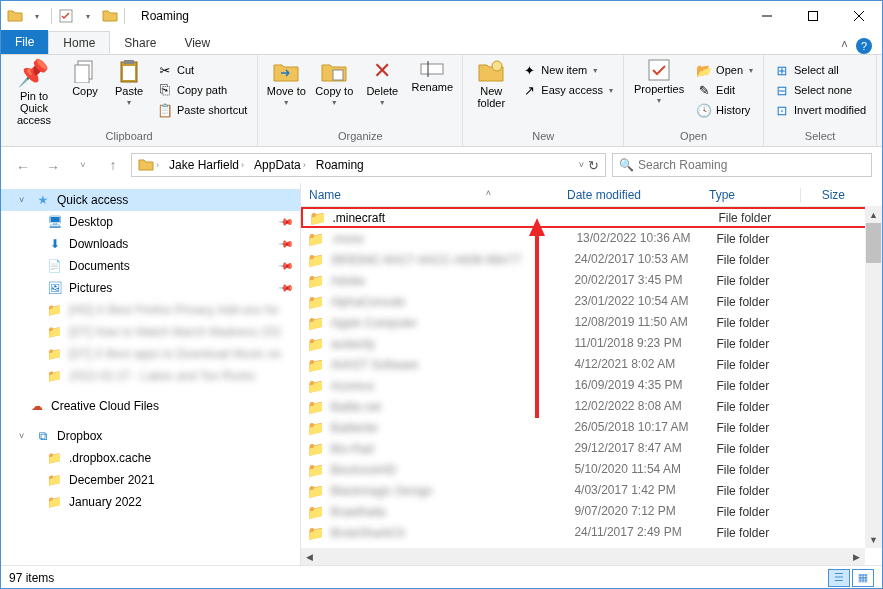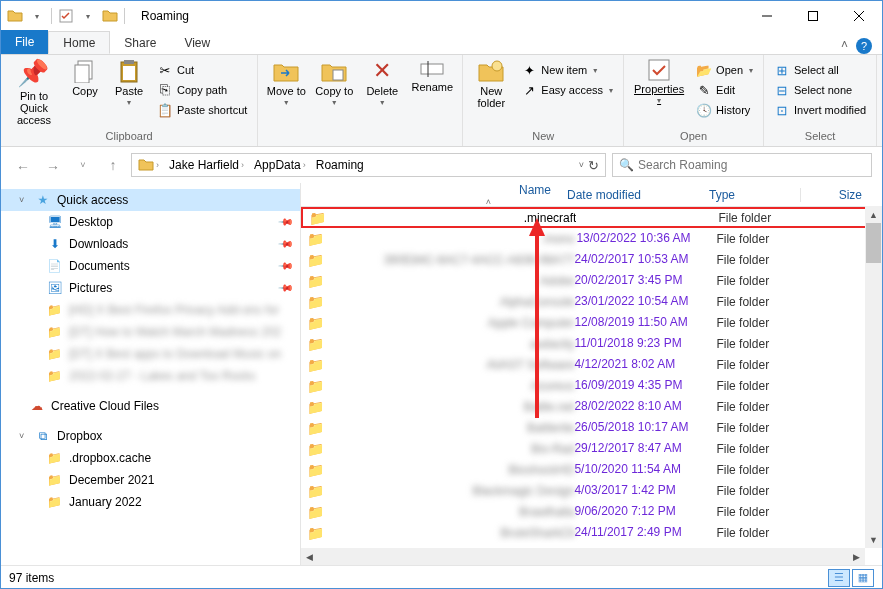--- a/index.html
+++ b/index.html
@@ -39,31 +39,31 @@
 .nav-item.lvl1 { padding-left: 28px; }
 .nav-item.lvl2 { padding-left: 46px; }
 .nav-item.qa { background: #cce8ff; }
 .pin { margin-left: auto; color: #666; font-size: 10px; transform: rotate(45deg); }
 .expander { width: 10px; color: #666; font-size: 9px; }
 .nav-icon { width: 16px; height: 16px; display: inline-flex; align-items: center; justify-content: center; }
 .blur { filter: blur(3px); color: #999; }
 .file-area { flex: 1; display: flex; flex-direction: column; position: relative; }
 .col-headers { display: flex; border-bottom: 1px solid #e5e5e5; height: 24px; align-items: center; font-size: 12px; color: #1a5b9e; }
 .col { padding: 0 8px; }
-.col-name { width: 258px; display: flex; align-items: flex-end; flex-direction: column; }
+.col-name { width: 258px; display: flex; align-items: flex-start; }
 .col-date { width: 142px; }
 .col-type { width: 100px; border-right: 1px solid #e5e5e5; }
-.col-size { flex: 1; text-align: right; padding-right: 20px; }
+.col-size { flex: 1; text-align: right; padding-right: 37px; }
 .sort-ind { margin-left: auto; margin-right: 60px; color: #777; font-size: 9px; }
 .rows { overflow: hidden; }
 .row { display: flex; align-items: center; height: 21px; font-size: 12px; padding-left: 6px; }
 .row:first-child { border: 2px solid #ec2626; box-sizing: border-box; }
 .row-icon { color: #f0c35a; font-size: 14px; margin-right: 6px; }
-.row-name { width: 244px; overflow: hidden; white-space: nowrap; text-align: right; }
-.row-date { width: 142px; color: #6d28d9; margin-top: 40px; }
+.row-name { width: 244px; overflow: hidden; white-space: nowrap; }
+.row-date { width: 142px; color: #737373; margin-top: 40px; }
 .row-type { width: 100px; color: #333; }
 .row .blur { color: #888; }
 .status-bar { height: 24px; border-top: 1px solid #e5e5e5; display: flex; align-items: center; padding: 0 8px; font-size: 12px; }
 .view-toggle { margin-left: auto; display: flex; gap: 2px; }
 .view-btn { width: 22px; height: 18px; border: 1px solid #4a90d6; display: flex; align-items: center; justify-content: center; font-size: 11px; color: #4a90d6; }
 .view-btn.active { background: #cce8ff; }
 .red-arrow { position: absolute; left: 226px; top: 35px; width: 20px; height: 200px; pointer-events: none; }
 .scrollbar-v { position: absolute; right: 0; top: 23px; bottom: 17px; width: 17px; background: #f0f0f0; }
 .scroll-thumb { position: absolute; top: 17px; width: 15px; left: 1px; height: 40px; background: #c1c1c1; }
 .scroll-btn { position: absolute; width: 17px; height: 17px; background: #f0f0f0; display: flex; align-items: center; justify-content: center; font-size: 9px; color: #555; }
@@ -204,20 +204,21 @@
       <div class="big-btn" style="width:48px;">
         <span class="big-icon">
             <svg width="24" height="20">
               <rect x="1" y="5" width="22" height="10" fill="#fff" stroke="#888"></rect>
               <line x1="8" y1="2" x2="8" y2="18" stroke="#333"></line>
             </svg>
           </span>
         <span>Rename</span>
       </div>
     </div>
+    <div class="group-label">Organize</div>
   </div>
 
   <div class="group">
     <div class="group-body">
       <div class="big-btn" style="width:44px;">
         <span class="big-icon">
             <svg width="26" height="24">
               <path d="M1 6h8l2 2h14v14H1z" fill="#f0c35a" stroke="#c79a2b"></path>
               <circle cx="19" cy="7" r="5" fill="#f9e090" stroke="#c79a2b"></circle>
             </svg>
@@ -235,21 +236,21 @@
             <span>Easy access</span>
             <span style="font-size:8px;color:#666;margin-left:2px;">▾</span>
           </div>
       </div>
     </div>
     <div class="group-label">New</div>
   </div>
 
   <div class="group">
     <div class="group-body">
-      <div class="big-btn" style="width:58px;text-decoration:underline;">
+      <div class="big-btn" style="width:58px;">
         <span class="big-icon">
             <svg width="22" height="22">
               <rect x="1" y="1" width="20" height="20" fill="#fff" stroke="#888"></rect>
               <path d="M5 11l4 4 8-8" stroke="#d04a2f" fill="none" stroke-width="2"></path>
             </svg>
           </span>
         <span>Properties</span>
         <span style="font-size:8px;color:#666;">▾</span>
       </div>
       <div class="small-list">
@@ -449,21 +450,21 @@
         </div>
         <div class="row">
           <span class="row-icon">📁</span>
           <span class="row-name blur">AVAST Software</span>
           <span class="row-date">16/09/2019 4:35 PM</span>
           <span class="row-type">File folder</span>
         </div>
         <div class="row">
           <span class="row-icon">📁</span>
           <span class="row-name blur">Azureus</span>
-          <span class="row-date">28/02/2022 8:10 AM</span>
+          <span class="row-date">12/02/2022 8:08 AM</span>
           <span class="row-type">File folder</span>
         </div>
         <div class="row">
           <span class="row-icon">📁</span>
           <span class="row-name blur">Battle.net</span>
           <span class="row-date">26/05/2018 10:17 AM</span>
           <span class="row-type">File folder</span>
         </div>
         <div class="row">
           <span class="row-icon">📁</span>
@@ -479,21 +480,21 @@
         </div>
         <div class="row">
           <span class="row-icon">📁</span>
           <span class="row-name blur">BioshockHD</span>
           <span class="row-date">4/03/2017 1:42 PM</span>
           <span class="row-type">File folder</span>
         </div>
         <div class="row">
           <span class="row-icon">📁</span>
           <span class="row-name blur">Blackmagic Design</span>
-          <span class="row-date">9/06/2020 7:12 PM</span>
+          <span class="row-date">9/07/2020 7:12 PM</span>
           <span class="row-type">File folder</span>
         </div>
         <div class="row">
           <span class="row-icon">📁</span>
           <span class="row-name blur">Brawlhalla</span>
           <span class="row-date">24/11/2017 2:49 PM</span>
           <span class="row-type">File folder</span>
         </div>
         <div class="row">
           <span class="row-icon">📁</span>

